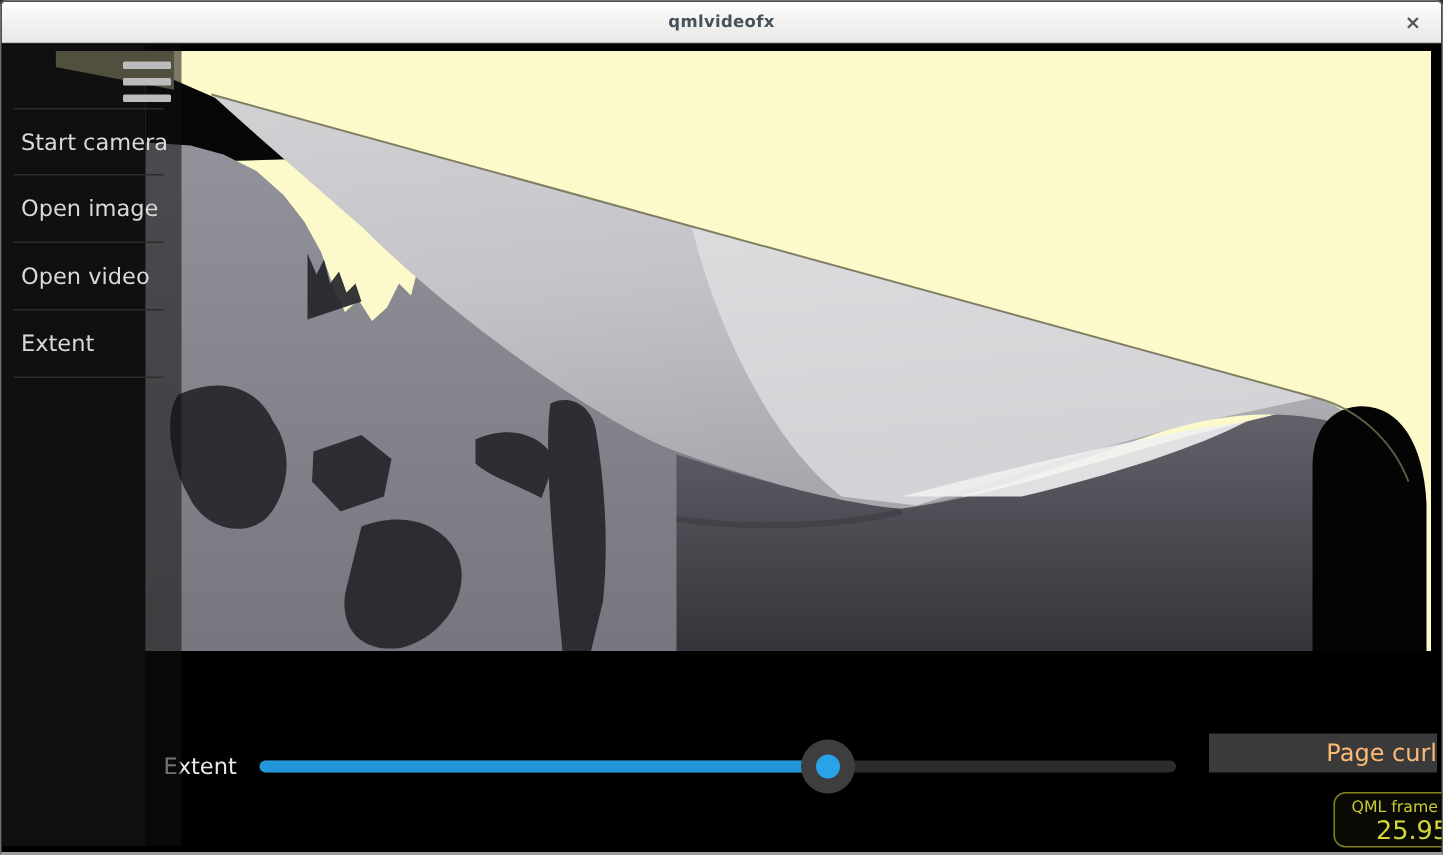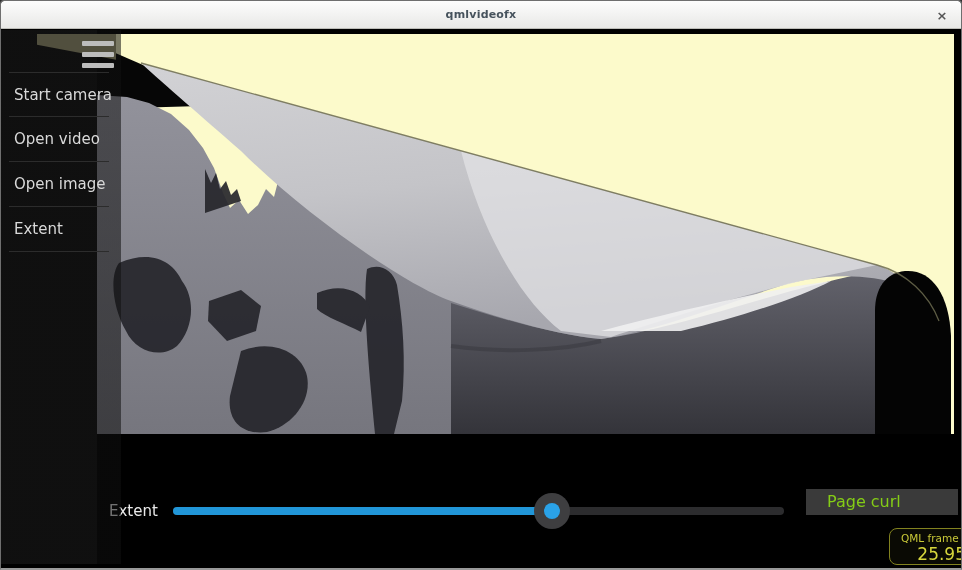--- a/index.html
+++ b/index.html
@@ -56,22 +56,22 @@
     position:absolute;left:0;top:14px;height:8px;border-radius:4px;
     background:var(--accent,#2196d8);
   }
   .slider-handle{
     position:absolute;top:0;width:36px;height:36px;border-radius:50%;
     background:#3e3e40;display:flex;align-items:center;justify-content:center;cursor:pointer;
   }
   .slider-dot{width:16px;height:16px;border-radius:50%;background:#2aa2e8;}
   .effect-btn{
     position:absolute;left:805px;top:488px;width:152px;height:26px;z-index:4;
-    background:#3a3a3a;color:#84cc16;font-size:16px;line-height:26px;
-    padding-left:21px;cursor:pointer;white-space:nowrap;
+    background:#3a3a3a;color:#fdba74;font-size:16px;line-height:26px;
+    padding-left:21px;cursor:pointer;white-space:nowrap;text-align:right;
   }
   .fps-badge{
     position:absolute;left:888px;top:527px;width:84px;height:37px;z-index:4;
     border:1.5px solid #82821f;border-radius:8px;background:#0a0a04;
     padding:3px 6px 0 11px;overflow:hidden;
   }
   .fps-label{font-size:10.5px;color:#c8c838;white-space:nowrap;}
   .fps-value{font-size:17px;color:#d6d63c;text-align:right;margin-top:0;white-space:nowrap;}
 </style>
 </head>
@@ -157,24 +157,24 @@
     <div class="hamburger">
       <div class="bar"></div>
       <div class="bar"></div>
       <div class="bar"></div>
     </div>
     <div class="menu">
       <div class="menu-item">
         <span>Start camera</span>
       </div>
       <div class="menu-item">
-        <span>Open video</span>
+        <span>Open image</span>
       </div>
       <div class="menu-item">
-        <span>Open image</span>
+        <span>Open video</span>
       </div>
       <div class="menu-item">
         <span>Extent</span>
       </div>
     </div>
   </div>
 
   <div class="slider">
     <div class="slider-track"></div>
     <div class="slider-fill" style="width: 378.82px;"></div>

